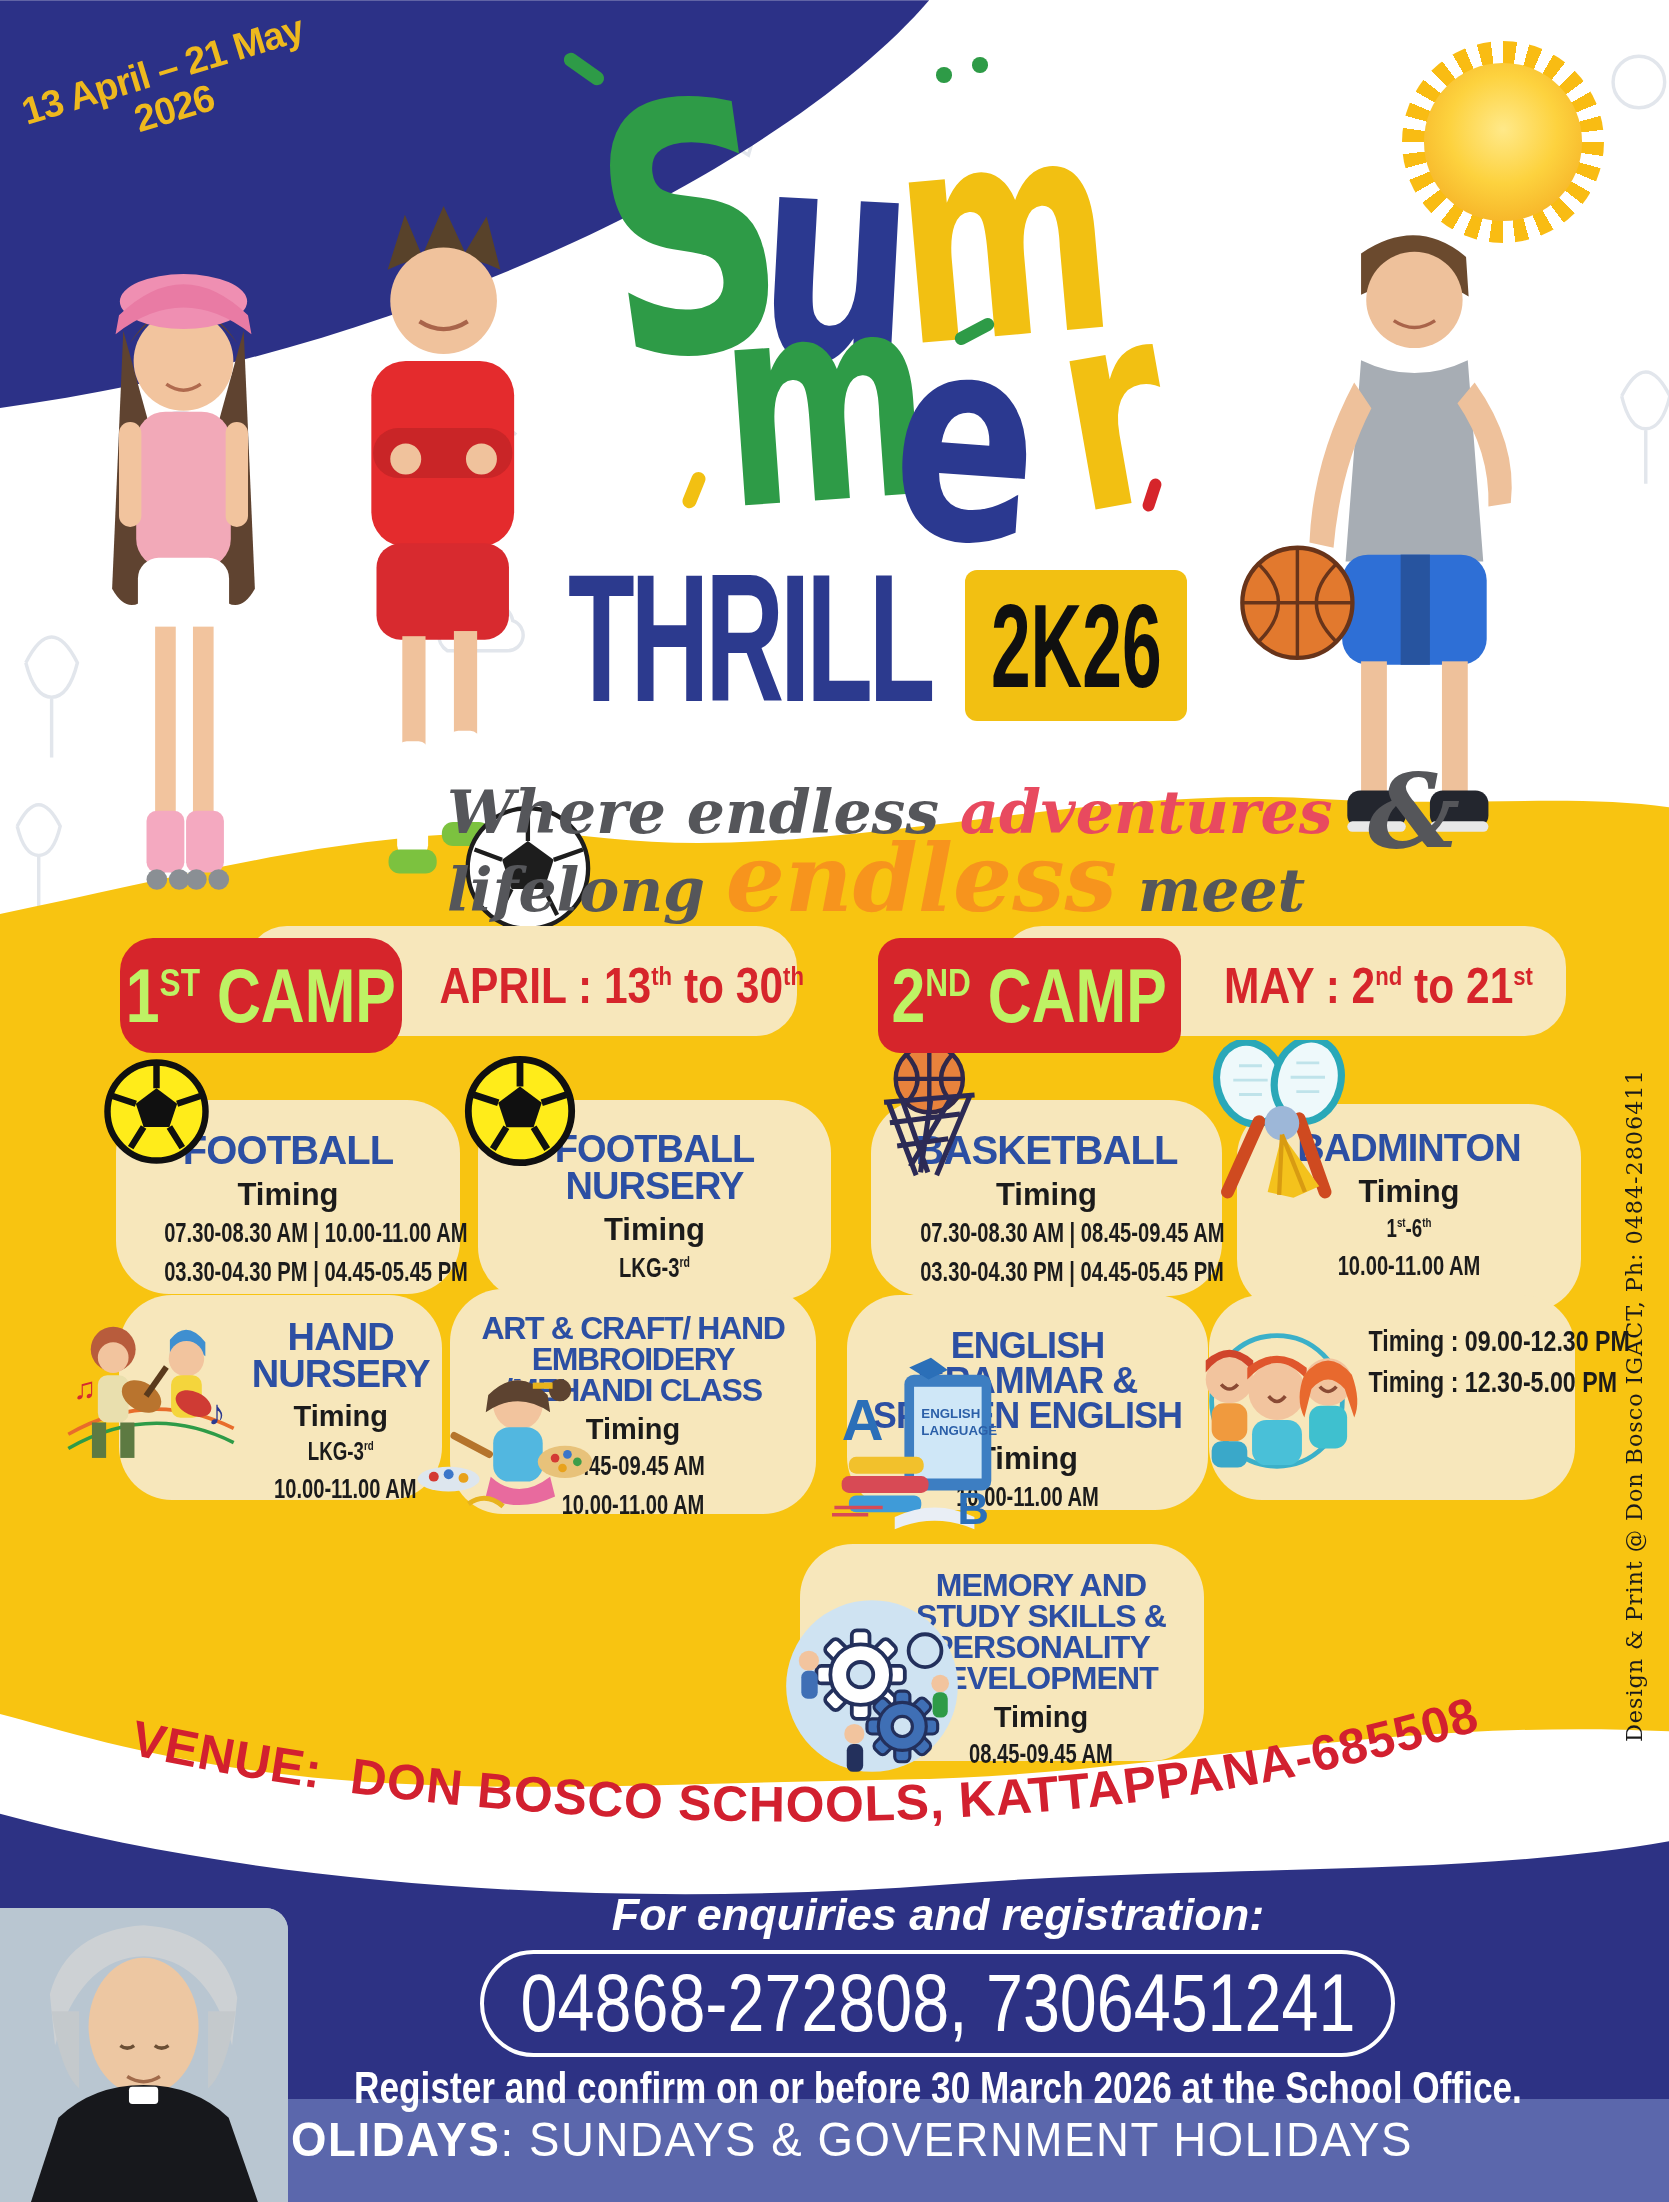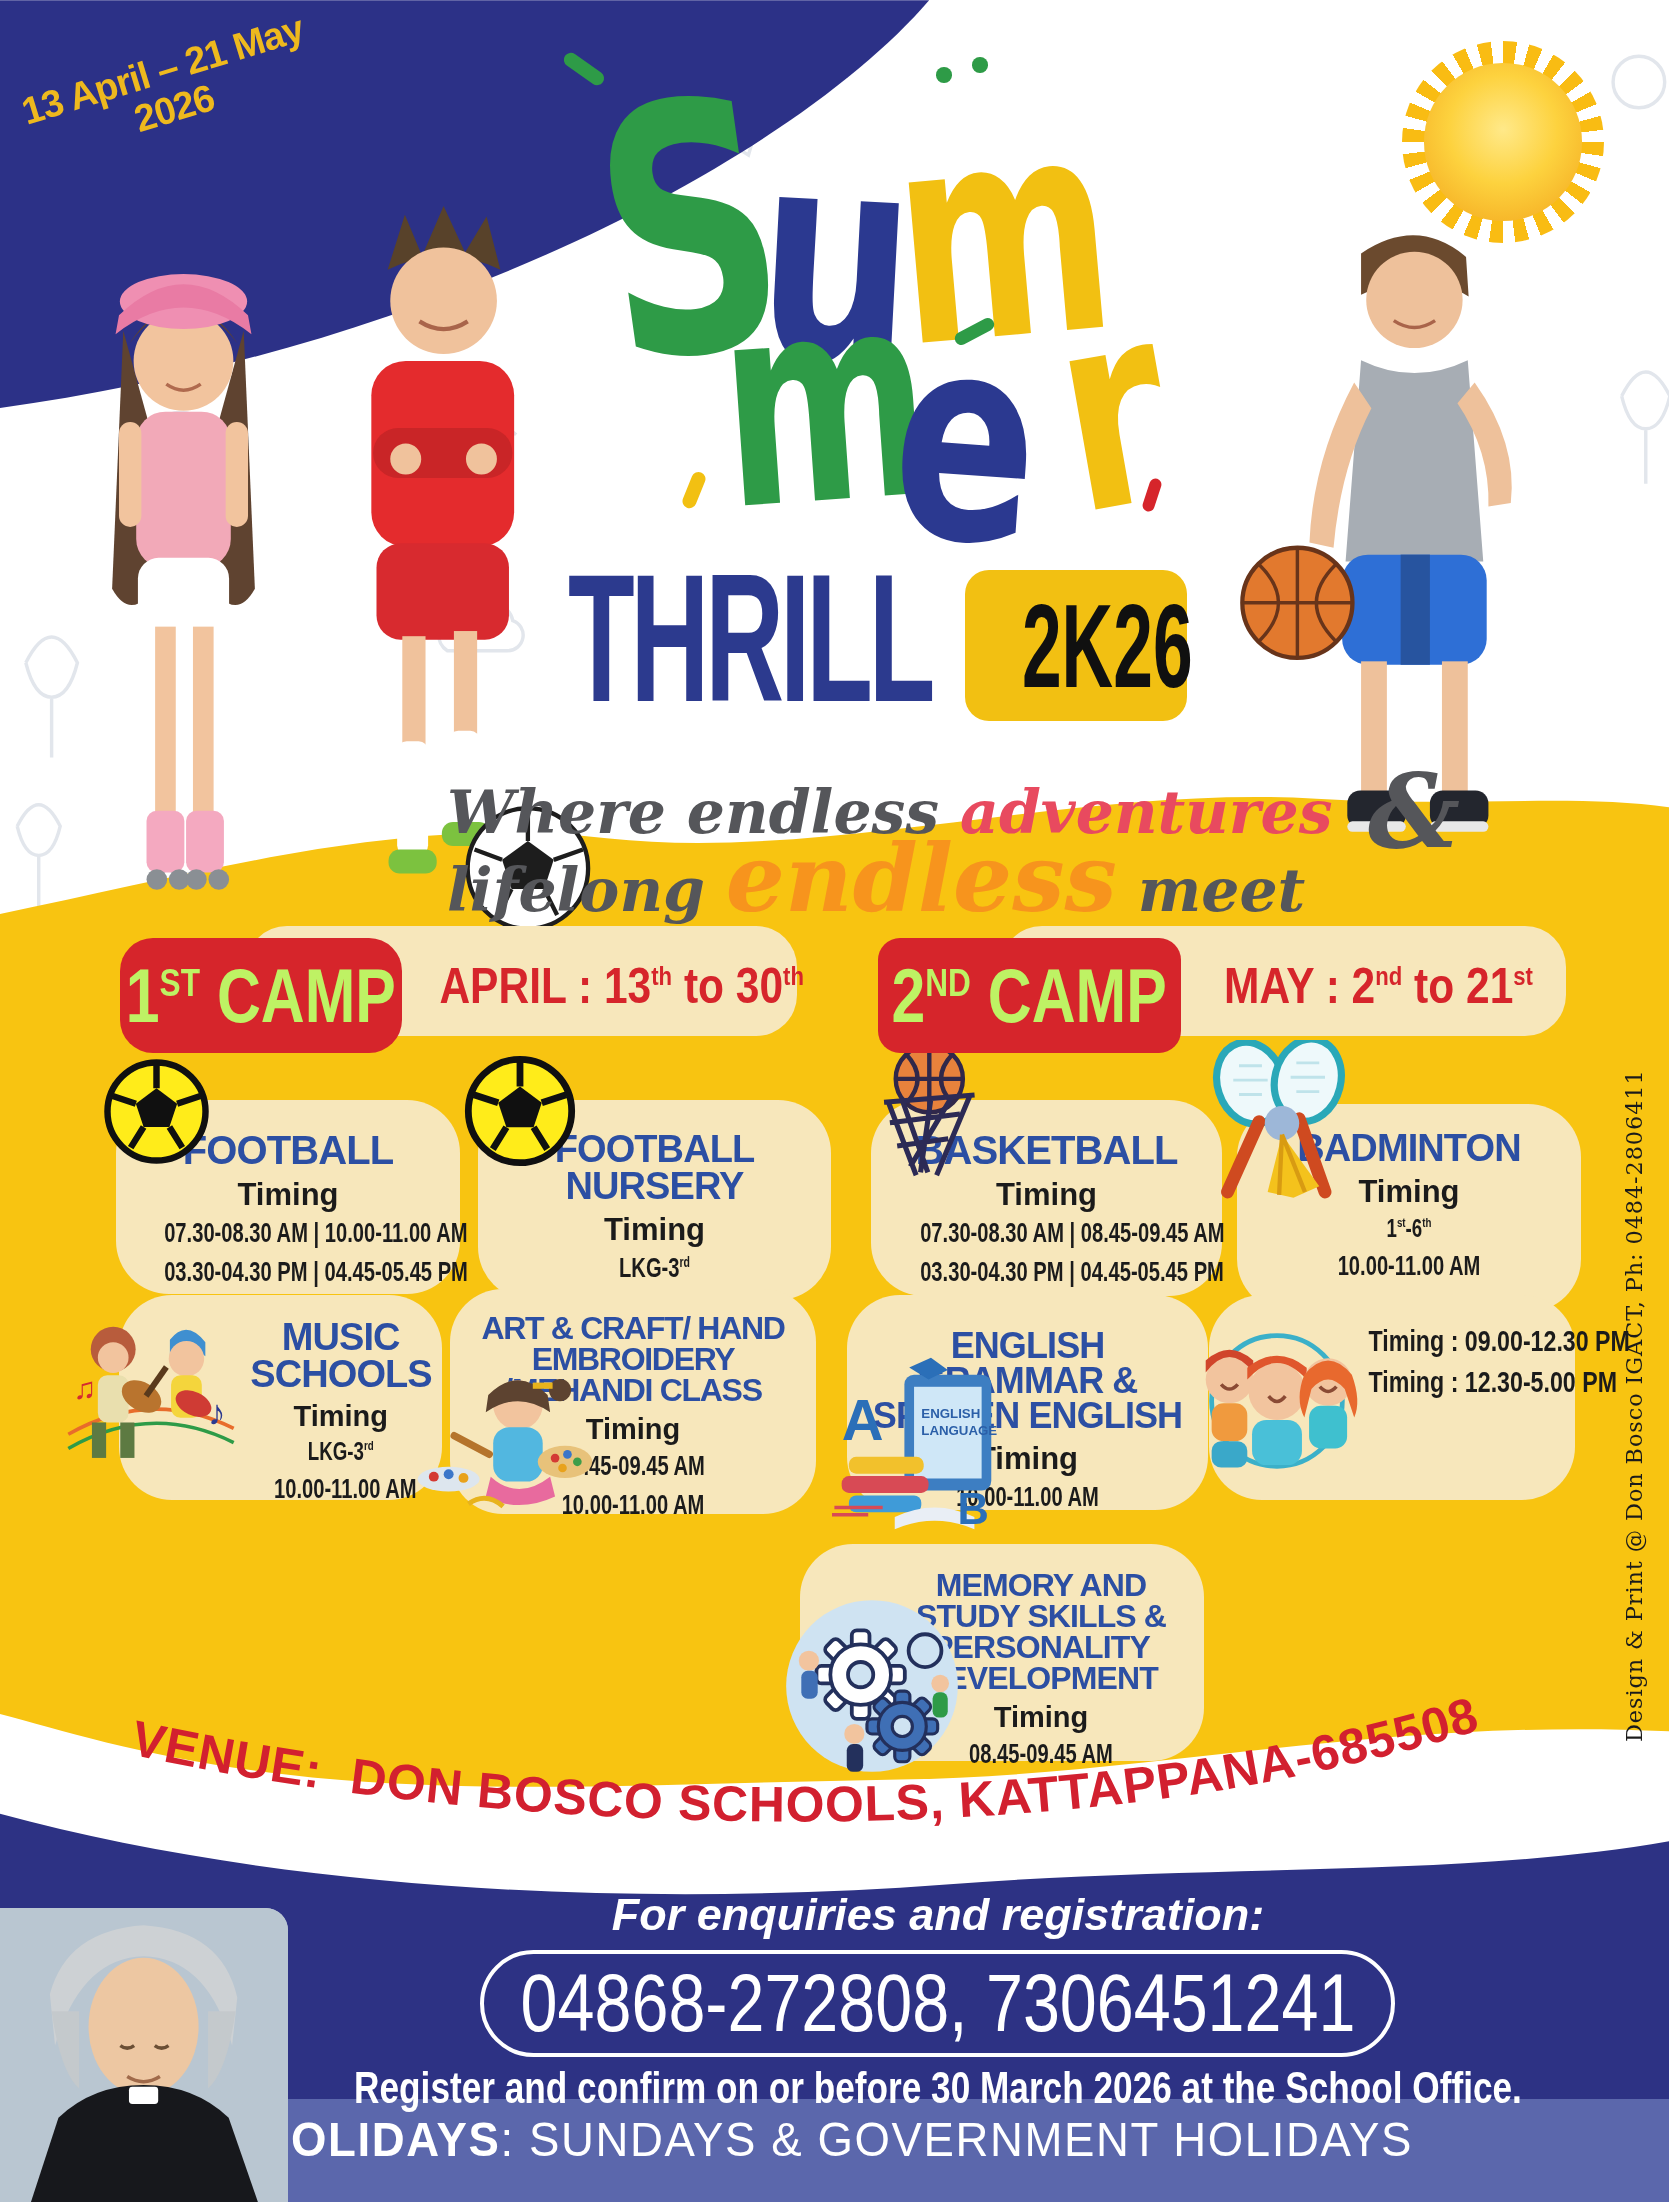--- a/index.html
+++ b/index.html
@@ -17,21 +17,21 @@
     border-radius:50%; background:repeating-conic-gradient(#f9bc13 0deg 8deg, rgba(249,188,19,0) 8deg 15deg); }
   .sun-core { position:absolute; inset:22.4px; border-radius:50%;
     background:radial-gradient(circle at 50% 42%, #ffe989 0%, #fdd23e 45%, #f2a31b 100%); }
 
   
   .letter { position:absolute; z-index:3; font-family:"DejaVu Sans",sans-serif; font-weight:700; line-height:1; transform-origin:left top; }
   .accent { position:absolute; z-index:4; border-radius:34px; }
   .thrill { position:absolute; left:568px; top:547px; z-index:3; color:#2c3a8e; font-weight:700;
     font-size:182px; line-height:1; letter-spacing:-6.9px; transform:scale(.60,1.0); transform-origin:left top; white-space:nowrap; }
   .year-pill { position:absolute; left:965px; top:570px; width:222px; height:151px; z-index:3;
-    background:#f2c012; border-radius:24px; display:flex; align-items:center; }
+    background:#f2c012; border-radius:12px; display:flex; align-items:center; justify-content:center; }
   .year-pill span { font-size:119px; font-weight:700; color:#101010; transform:scaleX(.6); white-space:nowrap; }
   .tagline { position:absolute; z-index:3; width:843px; left:447px; text-align:center;
     font-family:"DejaVu Serif",serif; font-style:italic; font-weight:700; color:#55565a; white-space:nowrap; }
   .tag1 { top:752px; font-size:60px; }
   .tag2 { top:824px; font-size:60px; }
   .w-red { color:#e84a5f; }
   .w-orange { color:#f7941d; font-size:93px; }
   .w-amp { font-size:102px; vertical-align:-15.5px; }
 
   
@@ -278,21 +278,21 @@
       <ellipse cx="72" cy="80" rx="18" ry="12" transform="rotate(30 72 80)" fill="#b9742e"></ellipse>
       <rect x="82" y="52" width="5" height="30" transform="rotate(35 84 67)" fill="#5a3a1c"></rect>
       <path d="M96,32 Q110,14 126,34 L126,46 Q110,32 96,46 Z" fill="#3f8fd0"></path>
       <circle cx="110" cy="48" r="15" fill="#f2c49e"></circle>
       <rect x="97" y="62" width="26" height="36" rx="8" fill="#f4d53c"></rect>
       <ellipse cx="116" cy="86" rx="16" ry="10" transform="rotate(25 116 86)" fill="#cf3b34"></ellipse>
       <text x="128" y="104" font-size="30" fill="#2b3990">♪</text>
       <text x="14" y="82" font-size="26" fill="#d42a30">♫</text>
     </svg>
   </div>
-  <div class="ct" style="font-size:38px;width:181px;">MUSIC SCHOOLS</div>
+  <div class="ct" style="font-size:38px;width:181px;">HAND NURSERY</div>
   <div class="tlb" style="font-size:29px;">Timing</div>
   <div class="cl" style="font-size:26px;"><span>LKG-3</span><sup>rd</sup></div>
   <div class="cl"><span>10.00-11.00 AM</span></div>
 </div>
 
 <div class="card" style="left:450px;top:1289px;width:366px;height:225px;padding-top:24px;">
   <div class="card-icon" style="left:-36px;bottom:-15.5px;width:198px;height:176px;">
     <svg width="198" height="176" viewBox="0 0 160 140">
       <circle cx="118" cy="28" r="9" fill="#5d4330"></circle>
       <circle cx="84" cy="40" r="20" fill="#f2c49e"></circle>

